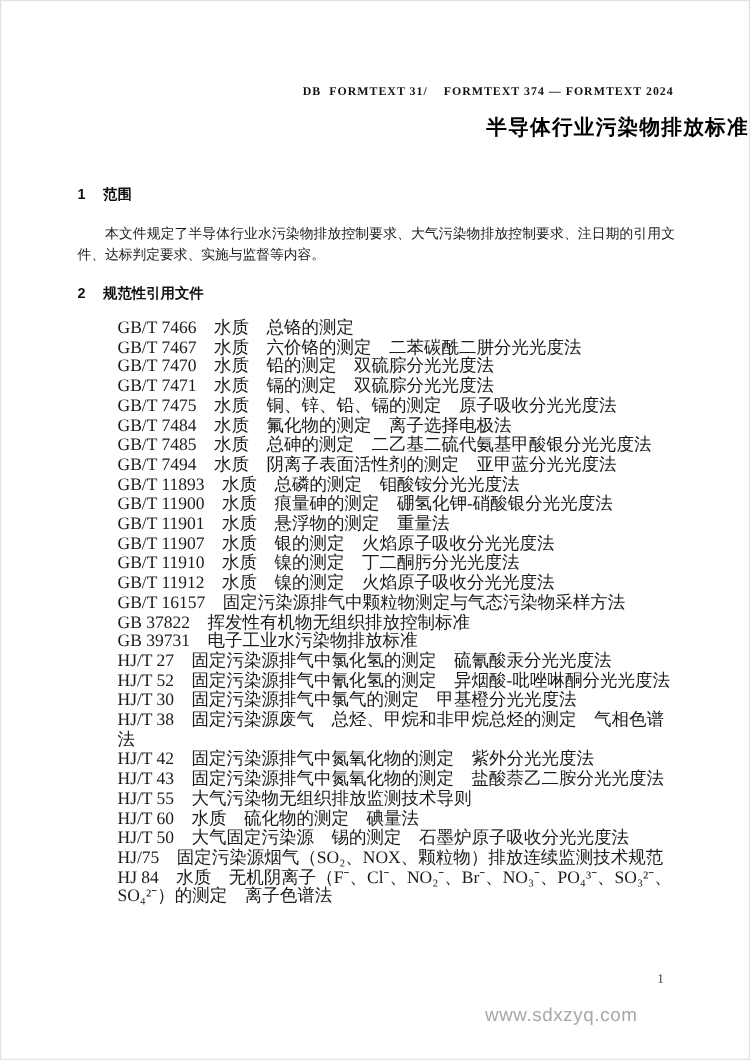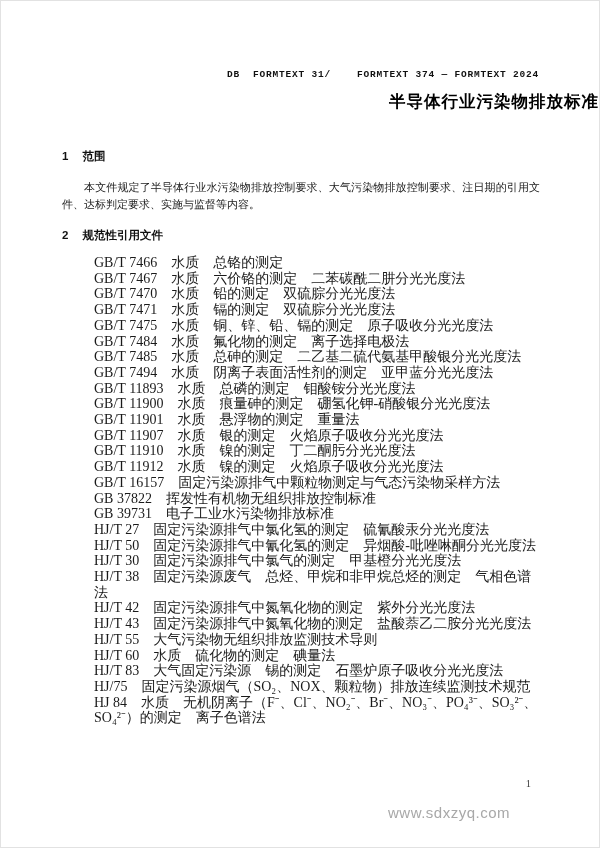--- a/index.html
+++ b/index.html
@@ -13,21 +13,21 @@
   }
   .page {
     position: absolute; inset: 0;
     background: #ffffff;
     border: 1px solid #e2e2e2;
     box-sizing: border-box;
   }
   .doc-header {
     position: absolute;
     top: 68px; right: 60px;
-    font-family: Liberation Mono, monospace;
+    font-family: Liberation Serif, serif;
     font-weight: 700;
     font-size: 9.5px;
     letter-spacing: 0.8px;
     color: #111;
     white-space: pre;
   }
   .doc-title {
     position: absolute;
     top: 90px; left: 0; right: 0;
     text-align: right;
@@ -121,28 +121,28 @@
           <div class="ref-line">GB/T 11893　水质　总磷的测定　钼酸铵分光光度法</div>
           <div class="ref-line">GB/T 11900　水质　痕量砷的测定　硼氢化钾-硝酸银分光光度法</div>
           <div class="ref-line">GB/T 11901　水质　悬浮物的测定　重量法</div>
           <div class="ref-line">GB/T 11907　水质　银的测定　火焰原子吸收分光光度法</div>
           <div class="ref-line">GB/T 11910　水质　镍的测定　丁二酮肟分光光度法</div>
           <div class="ref-line">GB/T 11912　水质　镍的测定　火焰原子吸收分光光度法</div>
           <div class="ref-line">GB/T 16157　固定污染源排气中颗粒物测定与气态污染物采样方法</div>
           <div class="ref-line">GB 37822　挥发性有机物无组织排放控制标准</div>
           <div class="ref-line">GB 39731　电子工业水污染物排放标准</div>
           <div class="ref-line">HJ/T 27　固定污染源排气中氯化氢的测定　硫氰酸汞分光光度法</div>
-          <div class="ref-line">HJ/T 50　固定污染源排气中氰化氢的测定　异烟酸-吡唑啉酮分光光度法</div>
+          <div class="ref-line">HJ/T 52　固定污染源排气中氰化氢的测定　异烟酸-吡唑啉酮分光光度法</div>
           <div class="ref-line">HJ/T 30　固定污染源排气中氯气的测定　甲基橙分光光度法</div>
           <div class="ref-line">HJ/T 38　固定污染源废气　总烃、甲烷和非甲烷总烃的测定　气相色谱法</div>
           <div class="ref-line">HJ/T 42　固定污染源排气中氮氧化物的测定　紫外分光光度法</div>
           <div class="ref-line">HJ/T 43　固定污染源排气中氮氧化物的测定　盐酸萘乙二胺分光光度法</div>
           <div class="ref-line">HJ/T 55　大气污染物无组织排放监测技术导则</div>
           <div class="ref-line">HJ/T 60　水质　硫化物的测定　碘量法</div>
-          <div class="ref-line">HJ/T 83　大气固定污染源　锡的测定　石墨炉原子吸收分光光度法</div>
+          <div class="ref-line">HJ/T 50　大气固定污染源　锡的测定　石墨炉原子吸收分光光度法</div>
           <div class="ref-line">HJ/75　固定污染源烟气（SO₂、NOX、颗粒物）排放连续监测技术规范</div>
           <div class="ref-line">HJ 84　水质　无机阴离子（F⁻、Cl⁻、NO₂⁻、Br⁻、NO₃⁻、PO₄³⁻、SO₃²⁻、SO₄²⁻）的测定　离子色谱法</div>
         </div>
     </section>
 
   </div>
 
   <div class="page-number">1</div>
 
   <div class="watermark">www.sdxzyq.com</div>

